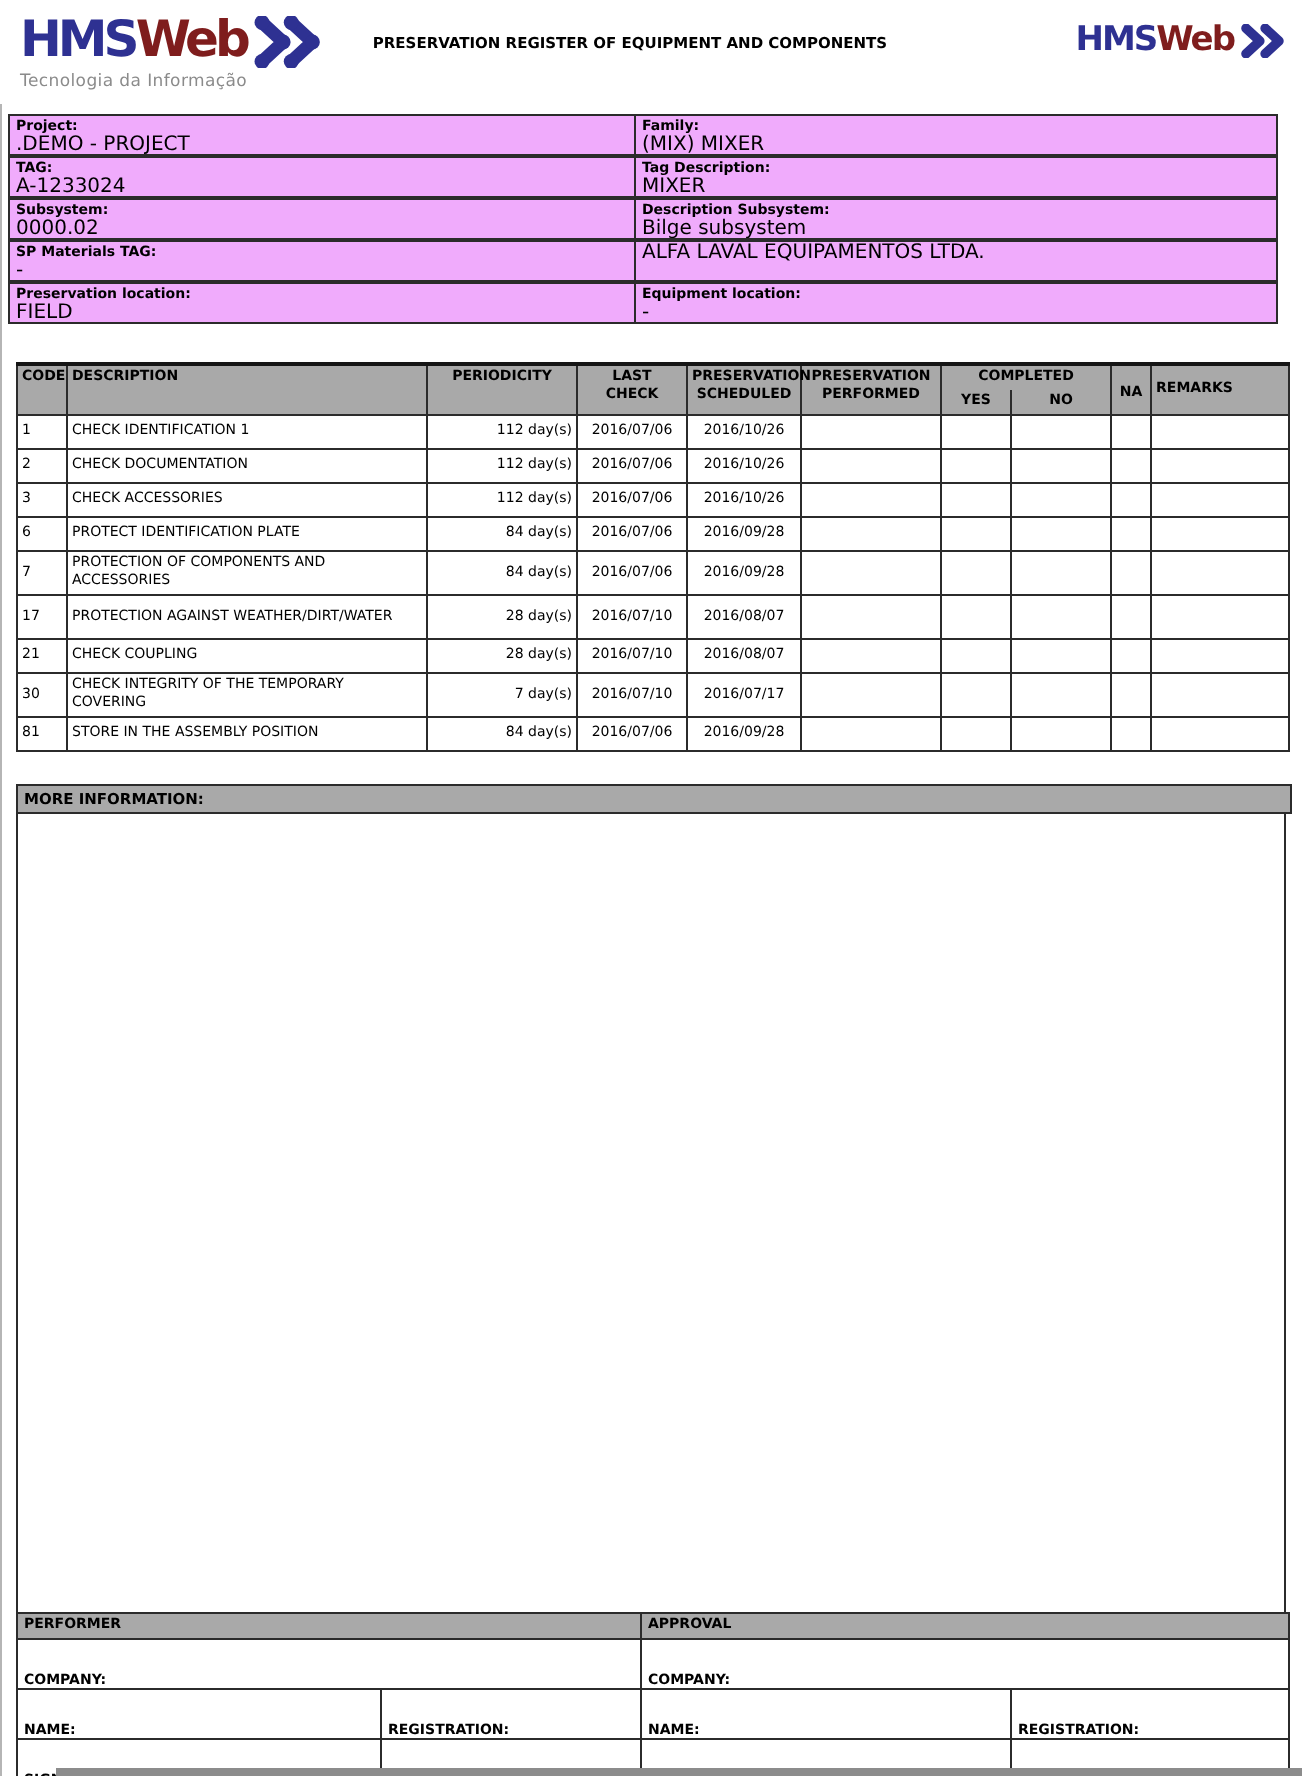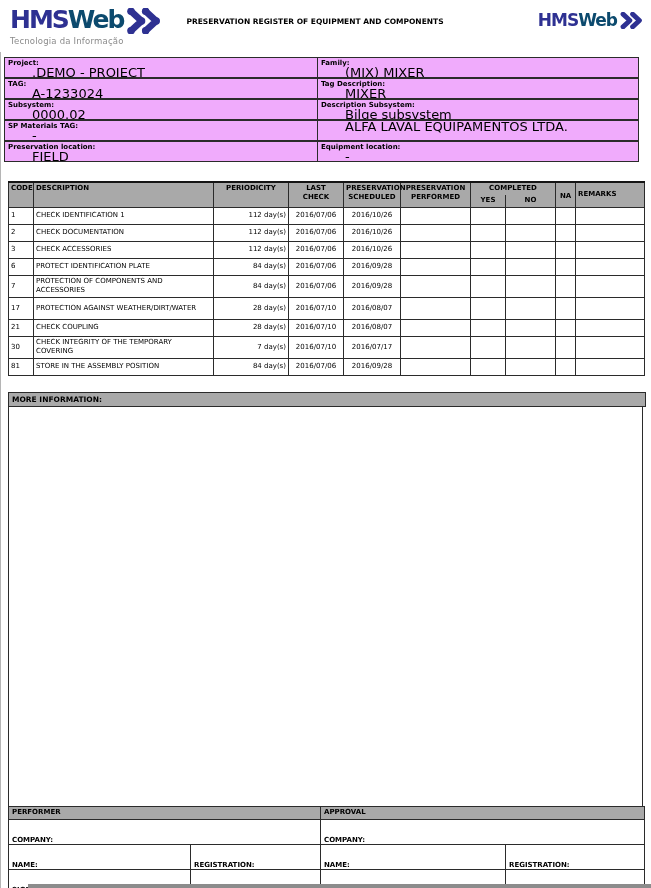--- a/index.html
+++ b/index.html
@@ -4,37 +4,37 @@
 <style>
   html,body { margin:0; padding:0; background:#fff; }
   .page { position:relative; width:651px; height:888px; background:#fff; overflow:hidden;
           font-family:"DejaVu Sans", sans-serif; color:#000; }
   .page-edge { position:absolute; left:0; top:52px; height:836px; width:1px; background:#b5b5b5; }
 
   
   .logo-left { position:absolute; left:10px; top:7px; }
   .logo-row { display:flex; align-items:flex-start; }
   .logo-text { font-weight:bold; font-size:25px; letter-spacing:-2px; line-height:1; white-space:nowrap; }
-  .hms { color:#2e3192; } .web { color:#0c4a6e; }
+  .hms { color:#2e3192; } .web { color:#7f1d1d; }
   .chev { margin-left:4px; margin-top:1px; }
   .tagline { font-size:8.5px; color:#8b8b8b; margin-top:2px; letter-spacing:.2px; }
   .doc-title { position:absolute; top:17px; left:150px; width:330px; text-align:center;
                font-size:7.5px; font-weight:bold; }
   .logo-right { position:absolute; right:8px; top:12px; display:flex; align-items:center; }
   .logo-right .logo-text { font-size:17px; letter-spacing:-1px; }
   .logo-right .chev { margin-left:3px; margin-top:0; }
 
   
   .info-row { position:absolute; left:4px; width:633px; height:19px; border:1px solid #2b2b2b;
               display:flex; background:#f0abfc; }
   .info-cell { padding:1px 0 0 3px; overflow:hidden; }
   .info-cell.l { width:309px; border-right:1px solid #2b2b2b; }
   .info-cell.r { flex:1; }
   .lbl { font-size:7px; font-weight:bold; line-height:9px; }
-  .val { font-size:13px; line-height:9px;margin-left:24px; }
+  .val { font-size:10px; line-height:9px; }
 
   
   table.main { position:absolute; left:8px; top:181px; width:636px;
                border-collapse:collapse; table-layout:fixed; }
   table.main th { background:#a9a9a9; border:1px solid #2b2b2b; font-size:7px; font-weight:bold;
                   padding:1px 2px; line-height:9px; text-align:center; vertical-align:top; }
   table.main thead tr:first-child th { border-top:2px solid #151515; }
   table.main th.left { text-align:left; }
   table.main th.grp  { border-bottom:none; }
   table.main th.sub  { border-top:none; vertical-align:top; }

